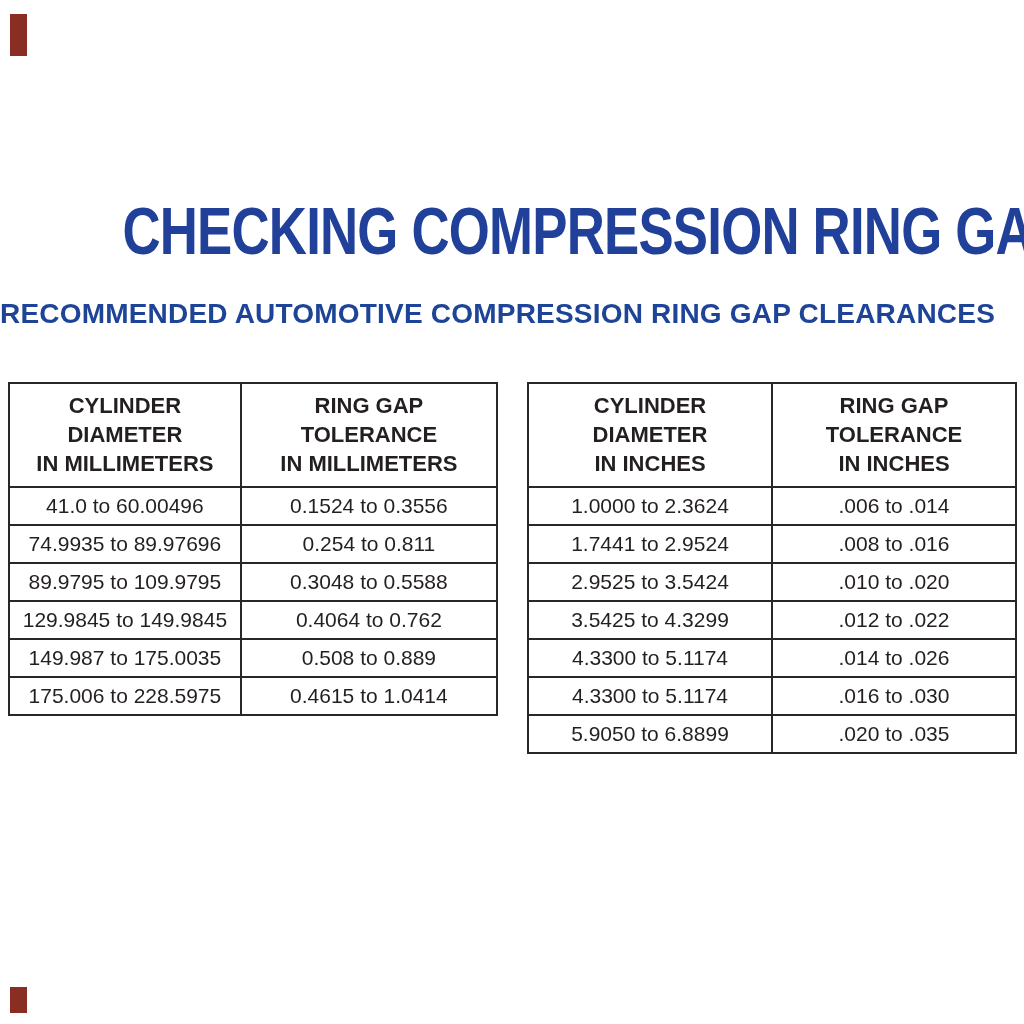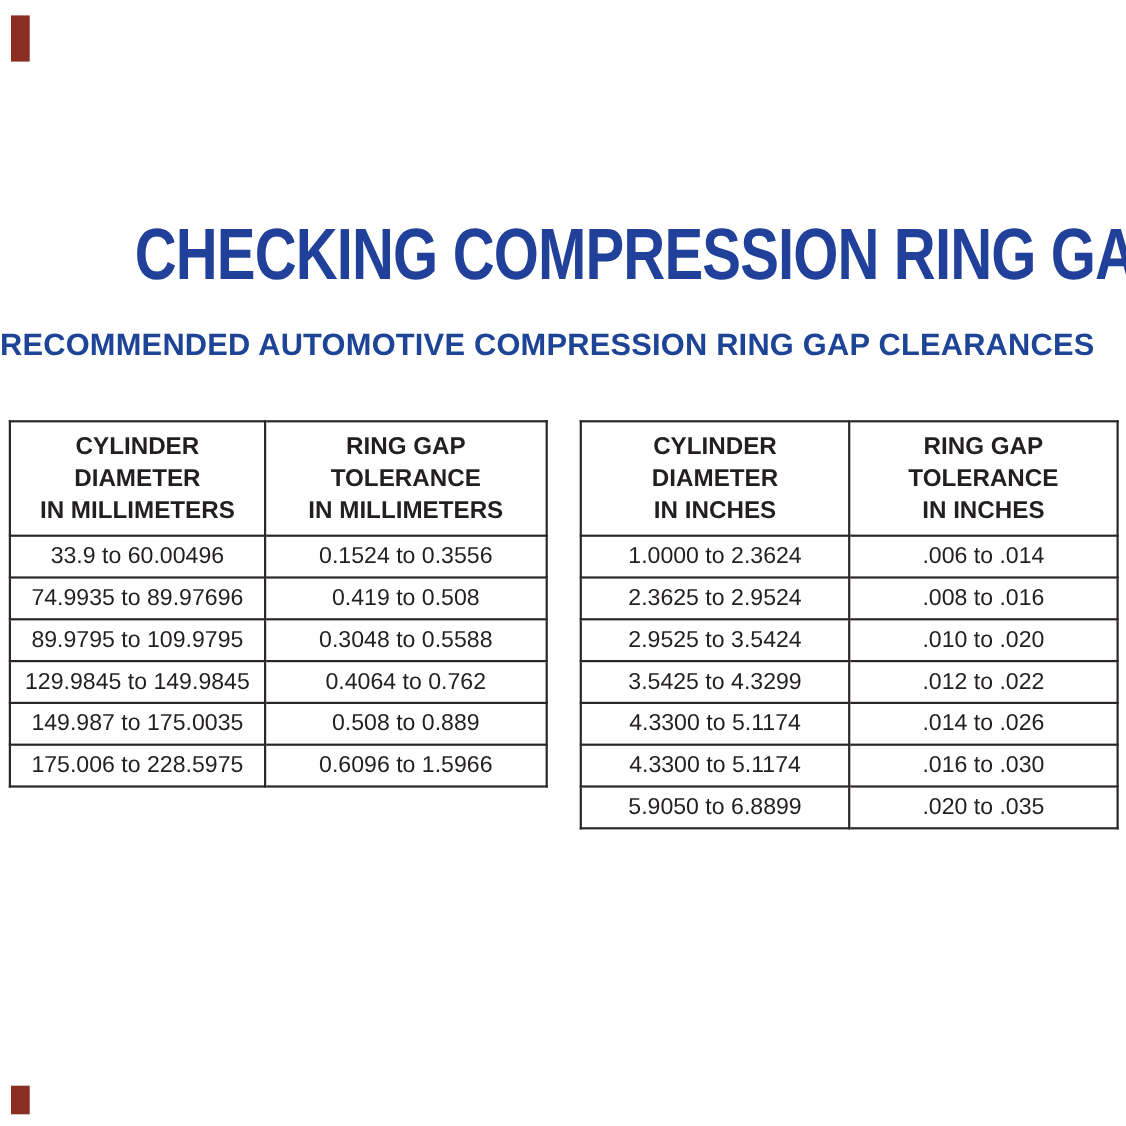--- a/index.html
+++ b/index.html
@@ -112,42 +112,42 @@
         </th>
         <th>
           <span class="hline">RING GAP</span>
           <span class="hline">TOLERANCE</span>
           <span class="hline">IN MILLIMETERS</span>
         </th>
       </tr>
     </thead>
     <tbody>
       <tr>
-        <td>33.9 to 60.00496</td>
+        <td>41.0 to 60.00496</td>
         <td>0.1524 to 0.3556</td>
       </tr>
       <tr>
         <td>74.9935 to 89.97696</td>
-        <td>0.419 to 0.508</td>
+        <td>0.254 to 0.811</td>
       </tr>
       <tr>
         <td>89.9795 to 109.9795</td>
         <td>0.3048 to 0.5588</td>
       </tr>
       <tr>
         <td>129.9845 to 149.9845</td>
         <td>0.4064 to 0.762</td>
       </tr>
       <tr>
         <td>149.987 to 175.0035</td>
         <td>0.508 to 0.889</td>
       </tr>
       <tr>
         <td>175.006 to 228.5975</td>
-        <td>0.6096 to 1.5966</td>
+        <td>0.4615 to 1.0414</td>
       </tr>
     </tbody>
   </table>
 
   <table class="spec-table inches">
     <colgroup>
         <col class="c1">
         <col class="c2">
       </colgroup>
     <thead>
@@ -163,21 +163,21 @@
           <span class="hline">IN INCHES</span>
         </th>
       </tr>
     </thead>
     <tbody>
       <tr>
         <td>1.0000 to 2.3624</td>
         <td>.006 to .014</td>
       </tr>
       <tr>
-        <td>2.3625 to 2.9524</td>
+        <td>1.7441 to 2.9524</td>
         <td>.008 to .016</td>
       </tr>
       <tr>
         <td>2.9525 to 3.5424</td>
         <td>.010 to .020</td>
       </tr>
       <tr>
         <td>3.5425 to 4.3299</td>
         <td>.012 to .022</td>
       </tr>

